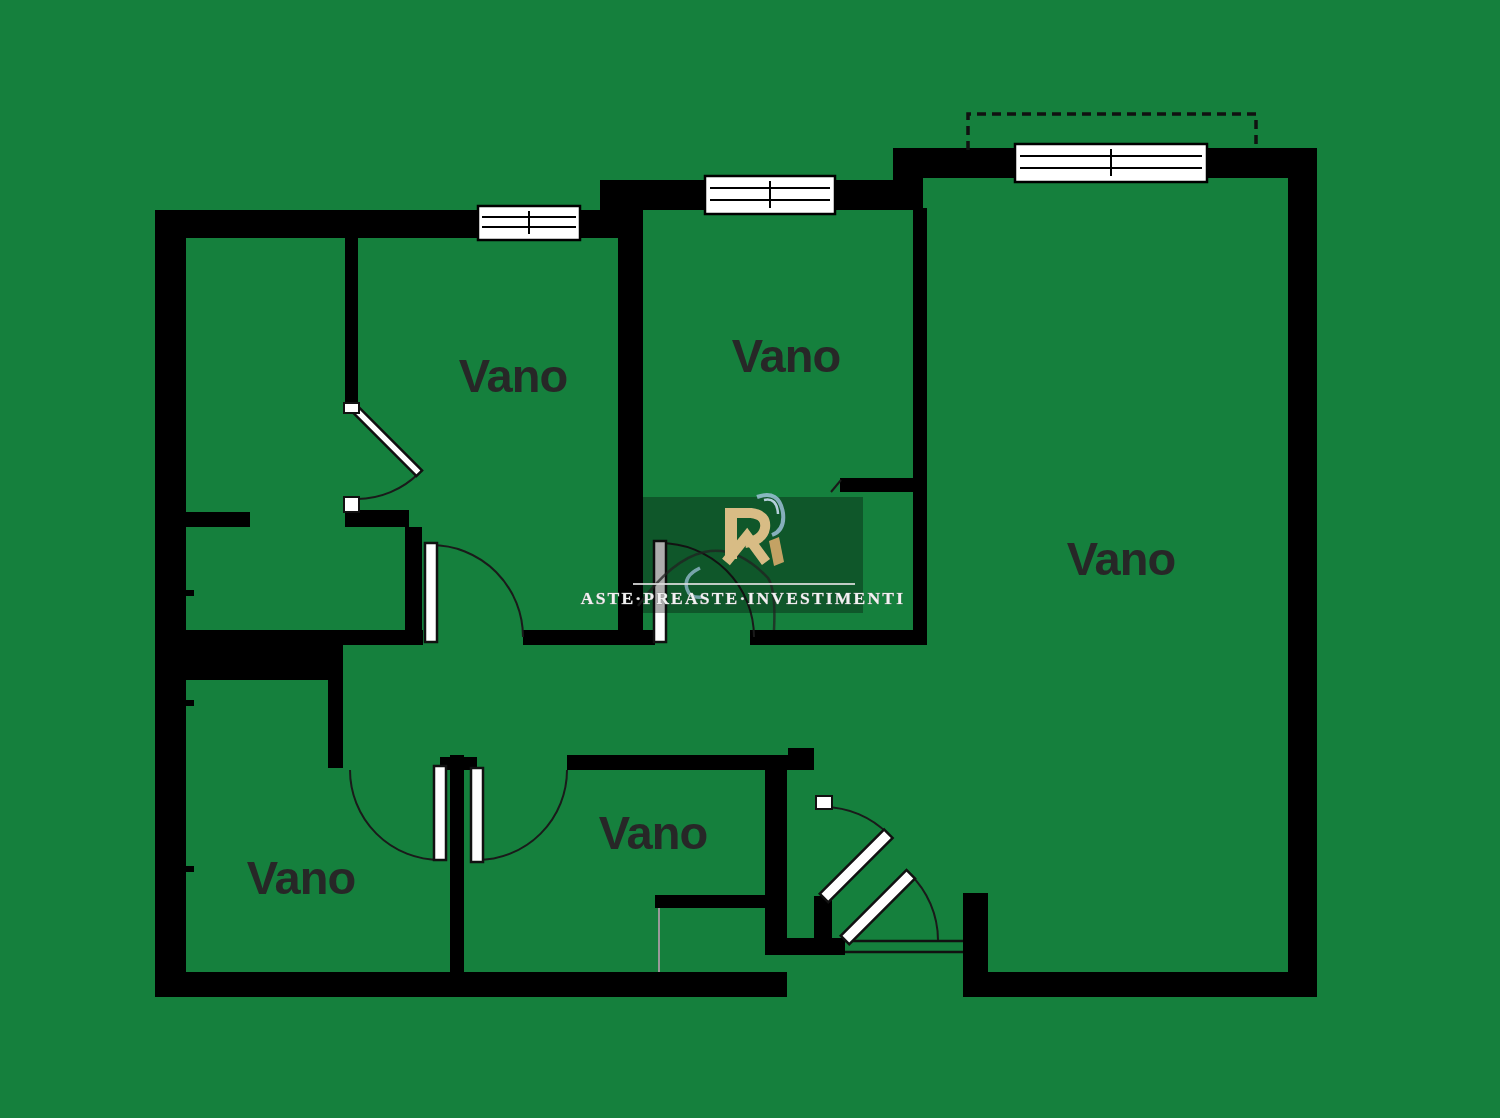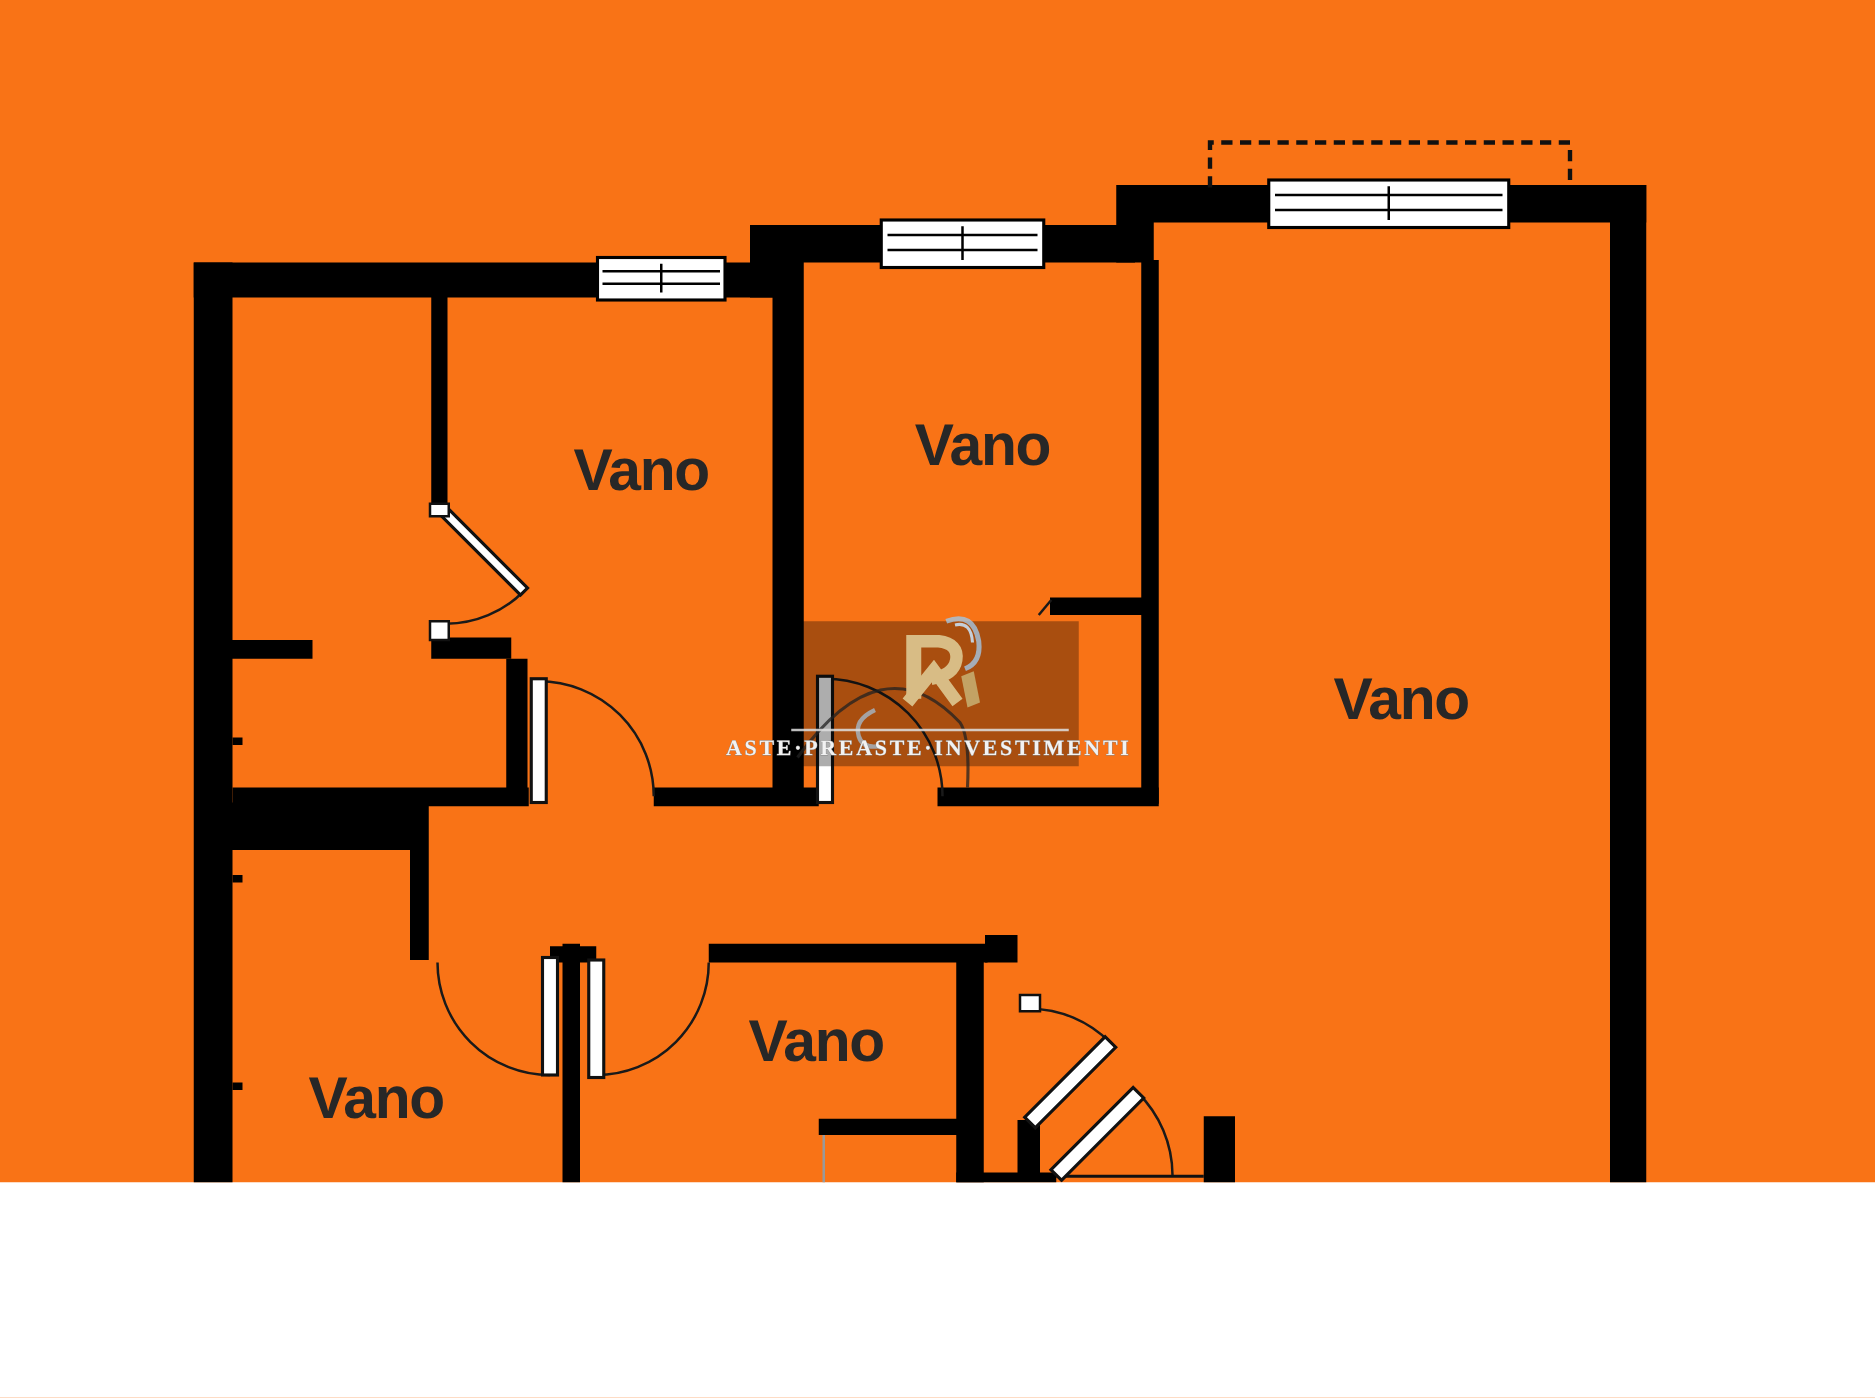--- a/index.html
+++ b/index.html
@@ -1,17 +1,17 @@
 <!DOCTYPE html>
 <html><head>
 <meta charset="utf-8">
 <style>
   html,body{margin:0;padding:0;background:#ffffff;}
   #stage{
-    position:relative;width:1500px;height:946px;background:#f97316;
+    position:relative;width:1500px;height:1118px;background:#15803d;
     font-family:"Liberation Sans", sans-serif;overflow:hidden;
   }
   svg{display:block}
   .room-label{
     font-family:"Liberation Sans", sans-serif;
     font-weight:bold;font-size:47px;letter-spacing:-1px;
   }
   .wm-text{
     font-family:"Liberation Serif", serif;
     font-size:17.5px;letter-spacing:2.2px;font-weight:bold;

